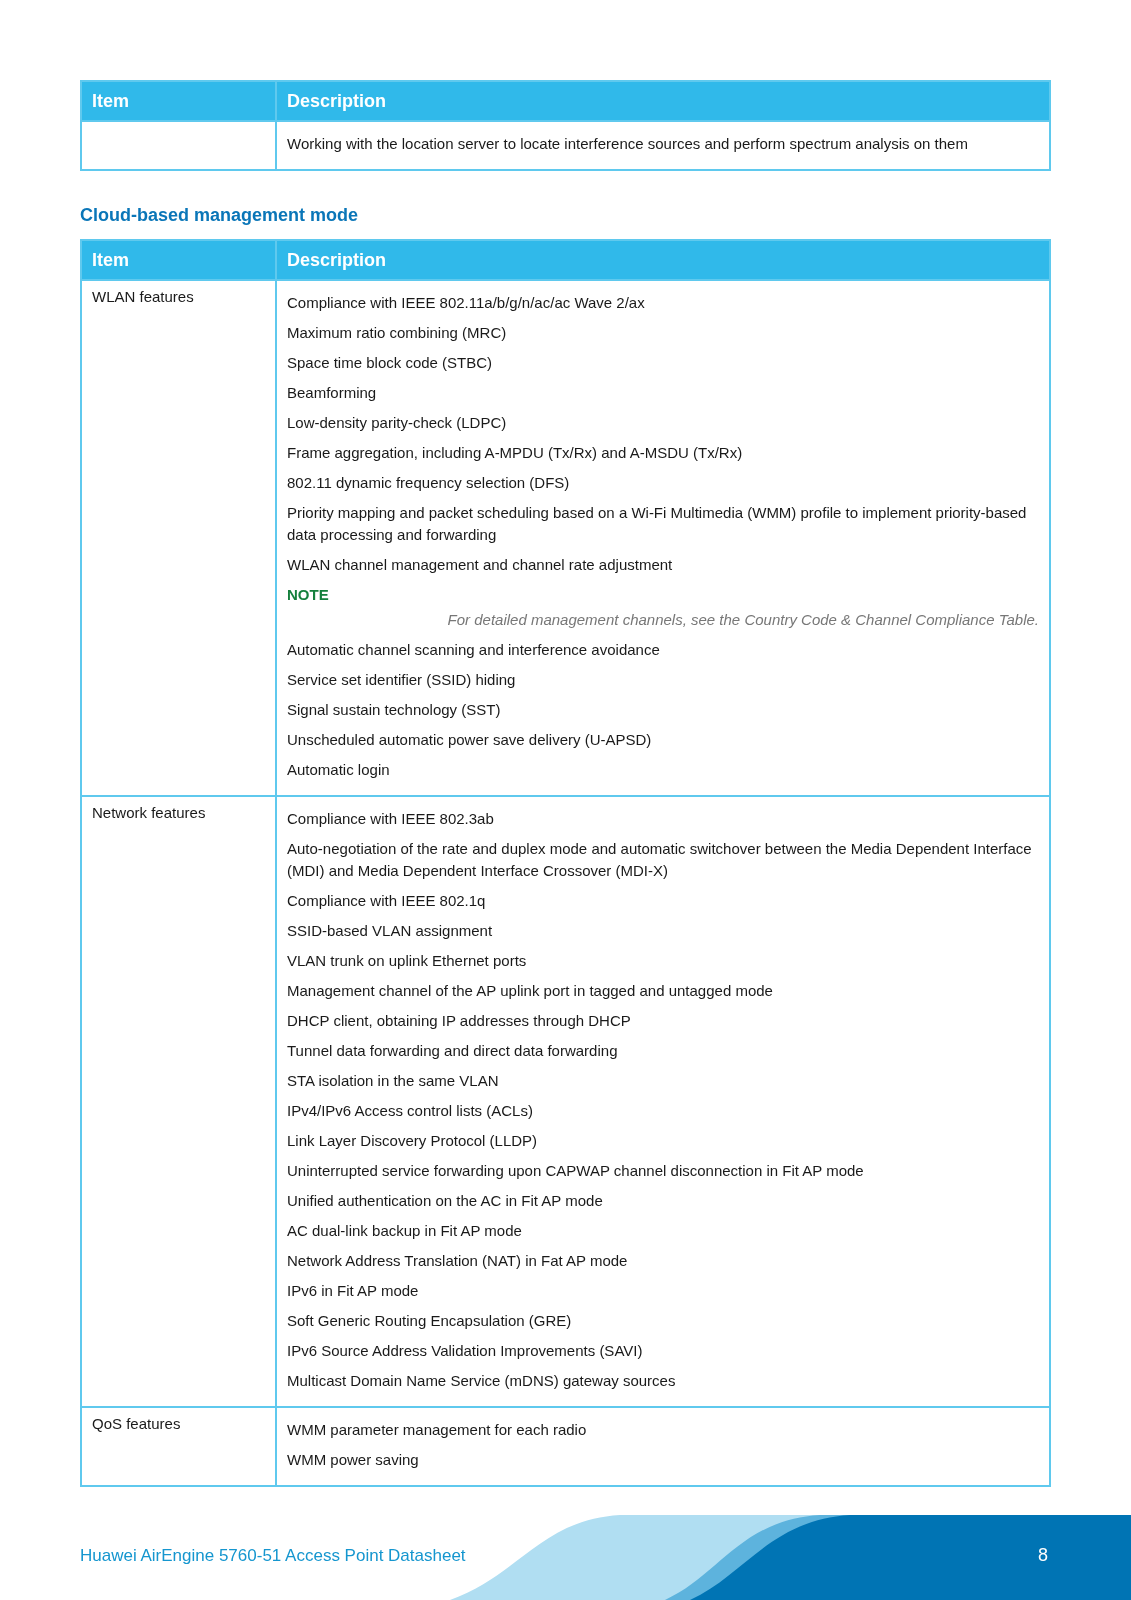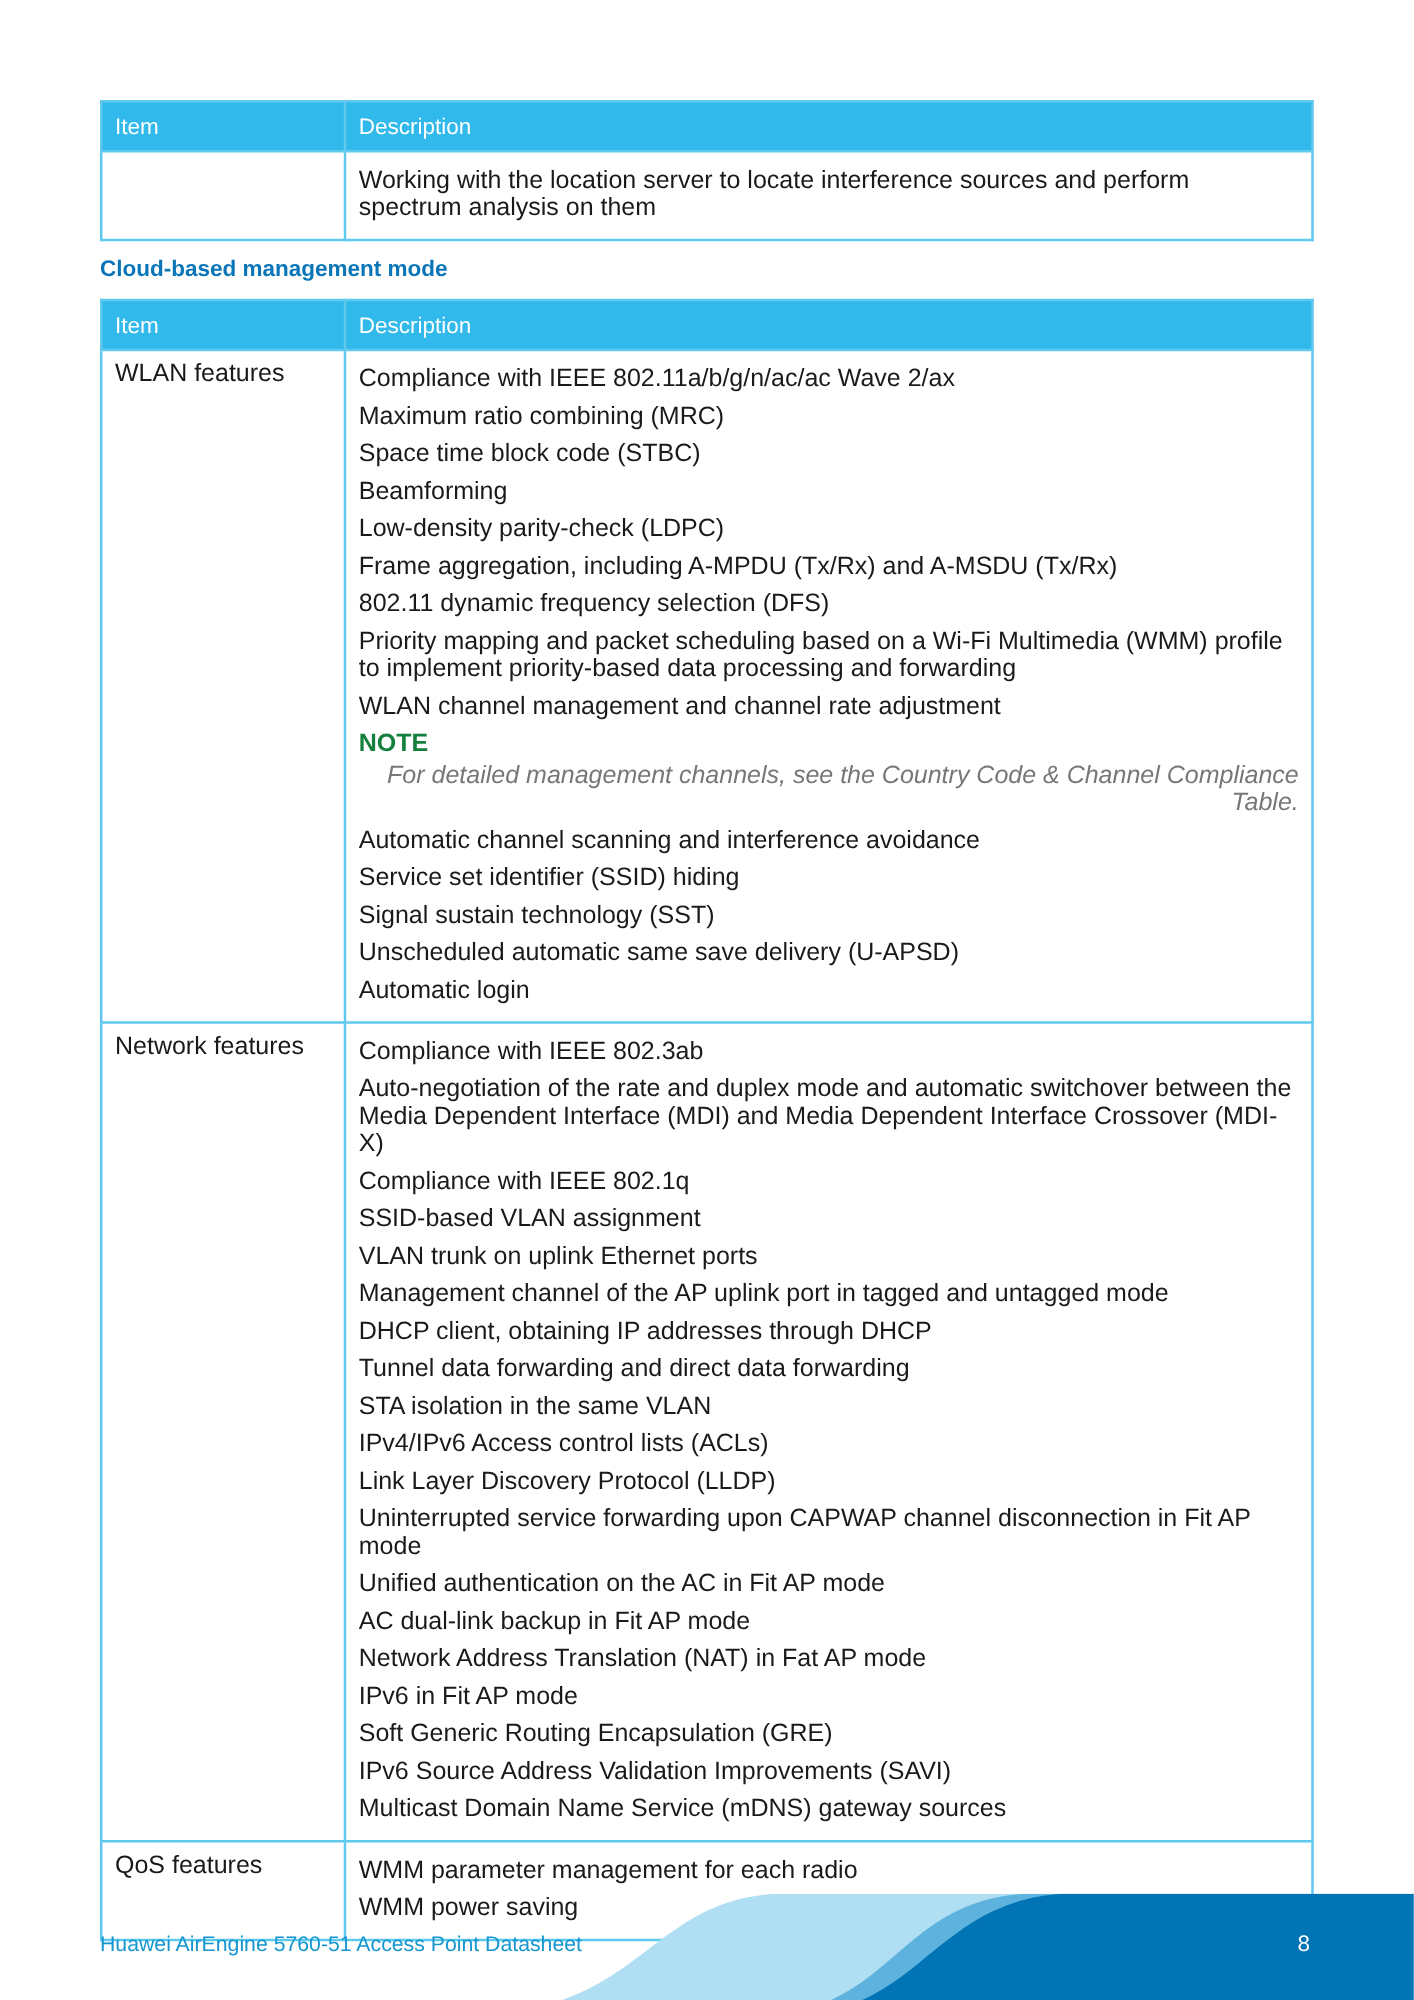--- a/index.html
+++ b/index.html
@@ -1,21 +1,21 @@
 <!DOCTYPE html>
 <html><head>
 <meta charset="utf-8">
 <style>
   html, body { margin: 0; padding: 0; background: #ffffff; }
   body { width: 1131px; height: 1600px; position: relative; overflow: hidden;
          font-family: "Liberation Sans", sans-serif; color: #1a1a1a; }
   .tbl { position: absolute; left: 80px; width: 971px; border-collapse: collapse; table-layout: fixed; }
-  .tbl th { background: #30b9ea; color: #ffffff; text-align: left; font-weight: normal;
+  .tbl th { background: #30b9ea; color: #ffffff; text-align: left; font-weight: bold;
             font-size: 18px; height: 38px; padding: 0 10px; border: 2px solid #5fc9ee; }
-  .tbl td { border: 2px solid #5fc9ee; vertical-align: top; padding: 6px 10px 6px 10px; font-size: 20px; }
+  .tbl td { border: 2px solid #5fc9ee; vertical-align: top; padding: 6px 10px 6px 10px; font-size: 15px; }
   .tbl col.c1 { width: 195px; }
   .tbl td.item { padding-top: 7px; }
   .desc p { margin: 5px 0 8px 0; line-height: 22px; }
   .desc p.note-title { color: #15803d; font-weight: bold; margin-bottom: 3px; }
   .desc p.note-body { color: #777777; font-style: italic; padding-left: 16px; margin-top: 0; text-align: right; }
   #tbl1 { top: 80px; }
   #tbl2 { top: 239px; }
   .section-title { position: absolute; left: 80px; top: 205px; margin: 0;
                    color: #0a76b8; font-size: 18px; font-weight: bold; }
   .footer-wave { position: absolute; left: 0; top: 1515px; width: 1131px; height: 85px; }
@@ -70,21 +70,21 @@
         <p>Low-density parity-check (LDPC)</p>
         <p>Frame aggregation, including A-MPDU (Tx/Rx) and A-MSDU (Tx/Rx)</p>
         <p>802.11 dynamic frequency selection (DFS)</p>
         <p>Priority mapping and packet scheduling based on a Wi-Fi Multimedia (WMM) profile to implement priority-based data processing and forwarding</p>
         <p>WLAN channel management and channel rate adjustment</p>
         <p class="note-title">NOTE</p>
         <p class="note-body">For detailed management channels, see the Country Code &amp; Channel Compliance Table.</p>
         <p>Automatic channel scanning and interference avoidance</p>
         <p>Service set identifier (SSID) hiding</p>
         <p>Signal sustain technology (SST)</p>
-        <p>Unscheduled automatic same save delivery (U-APSD)</p>
+        <p>Unscheduled automatic power save delivery (U-APSD)</p>
         <p>Automatic login</p>
       </td>
     </tr>
     <tr>
       <td class="item">Network features</td>
       <td class="desc">
         <p>Compliance with IEEE 802.3ab</p>
         <p>Auto-negotiation of the rate and duplex mode and automatic switchover between the Media Dependent Interface (MDI) and Media Dependent Interface Crossover (MDI-X)</p>
         <p>Compliance with IEEE 802.1q</p>
         <p>SSID-based VLAN assignment</p>

